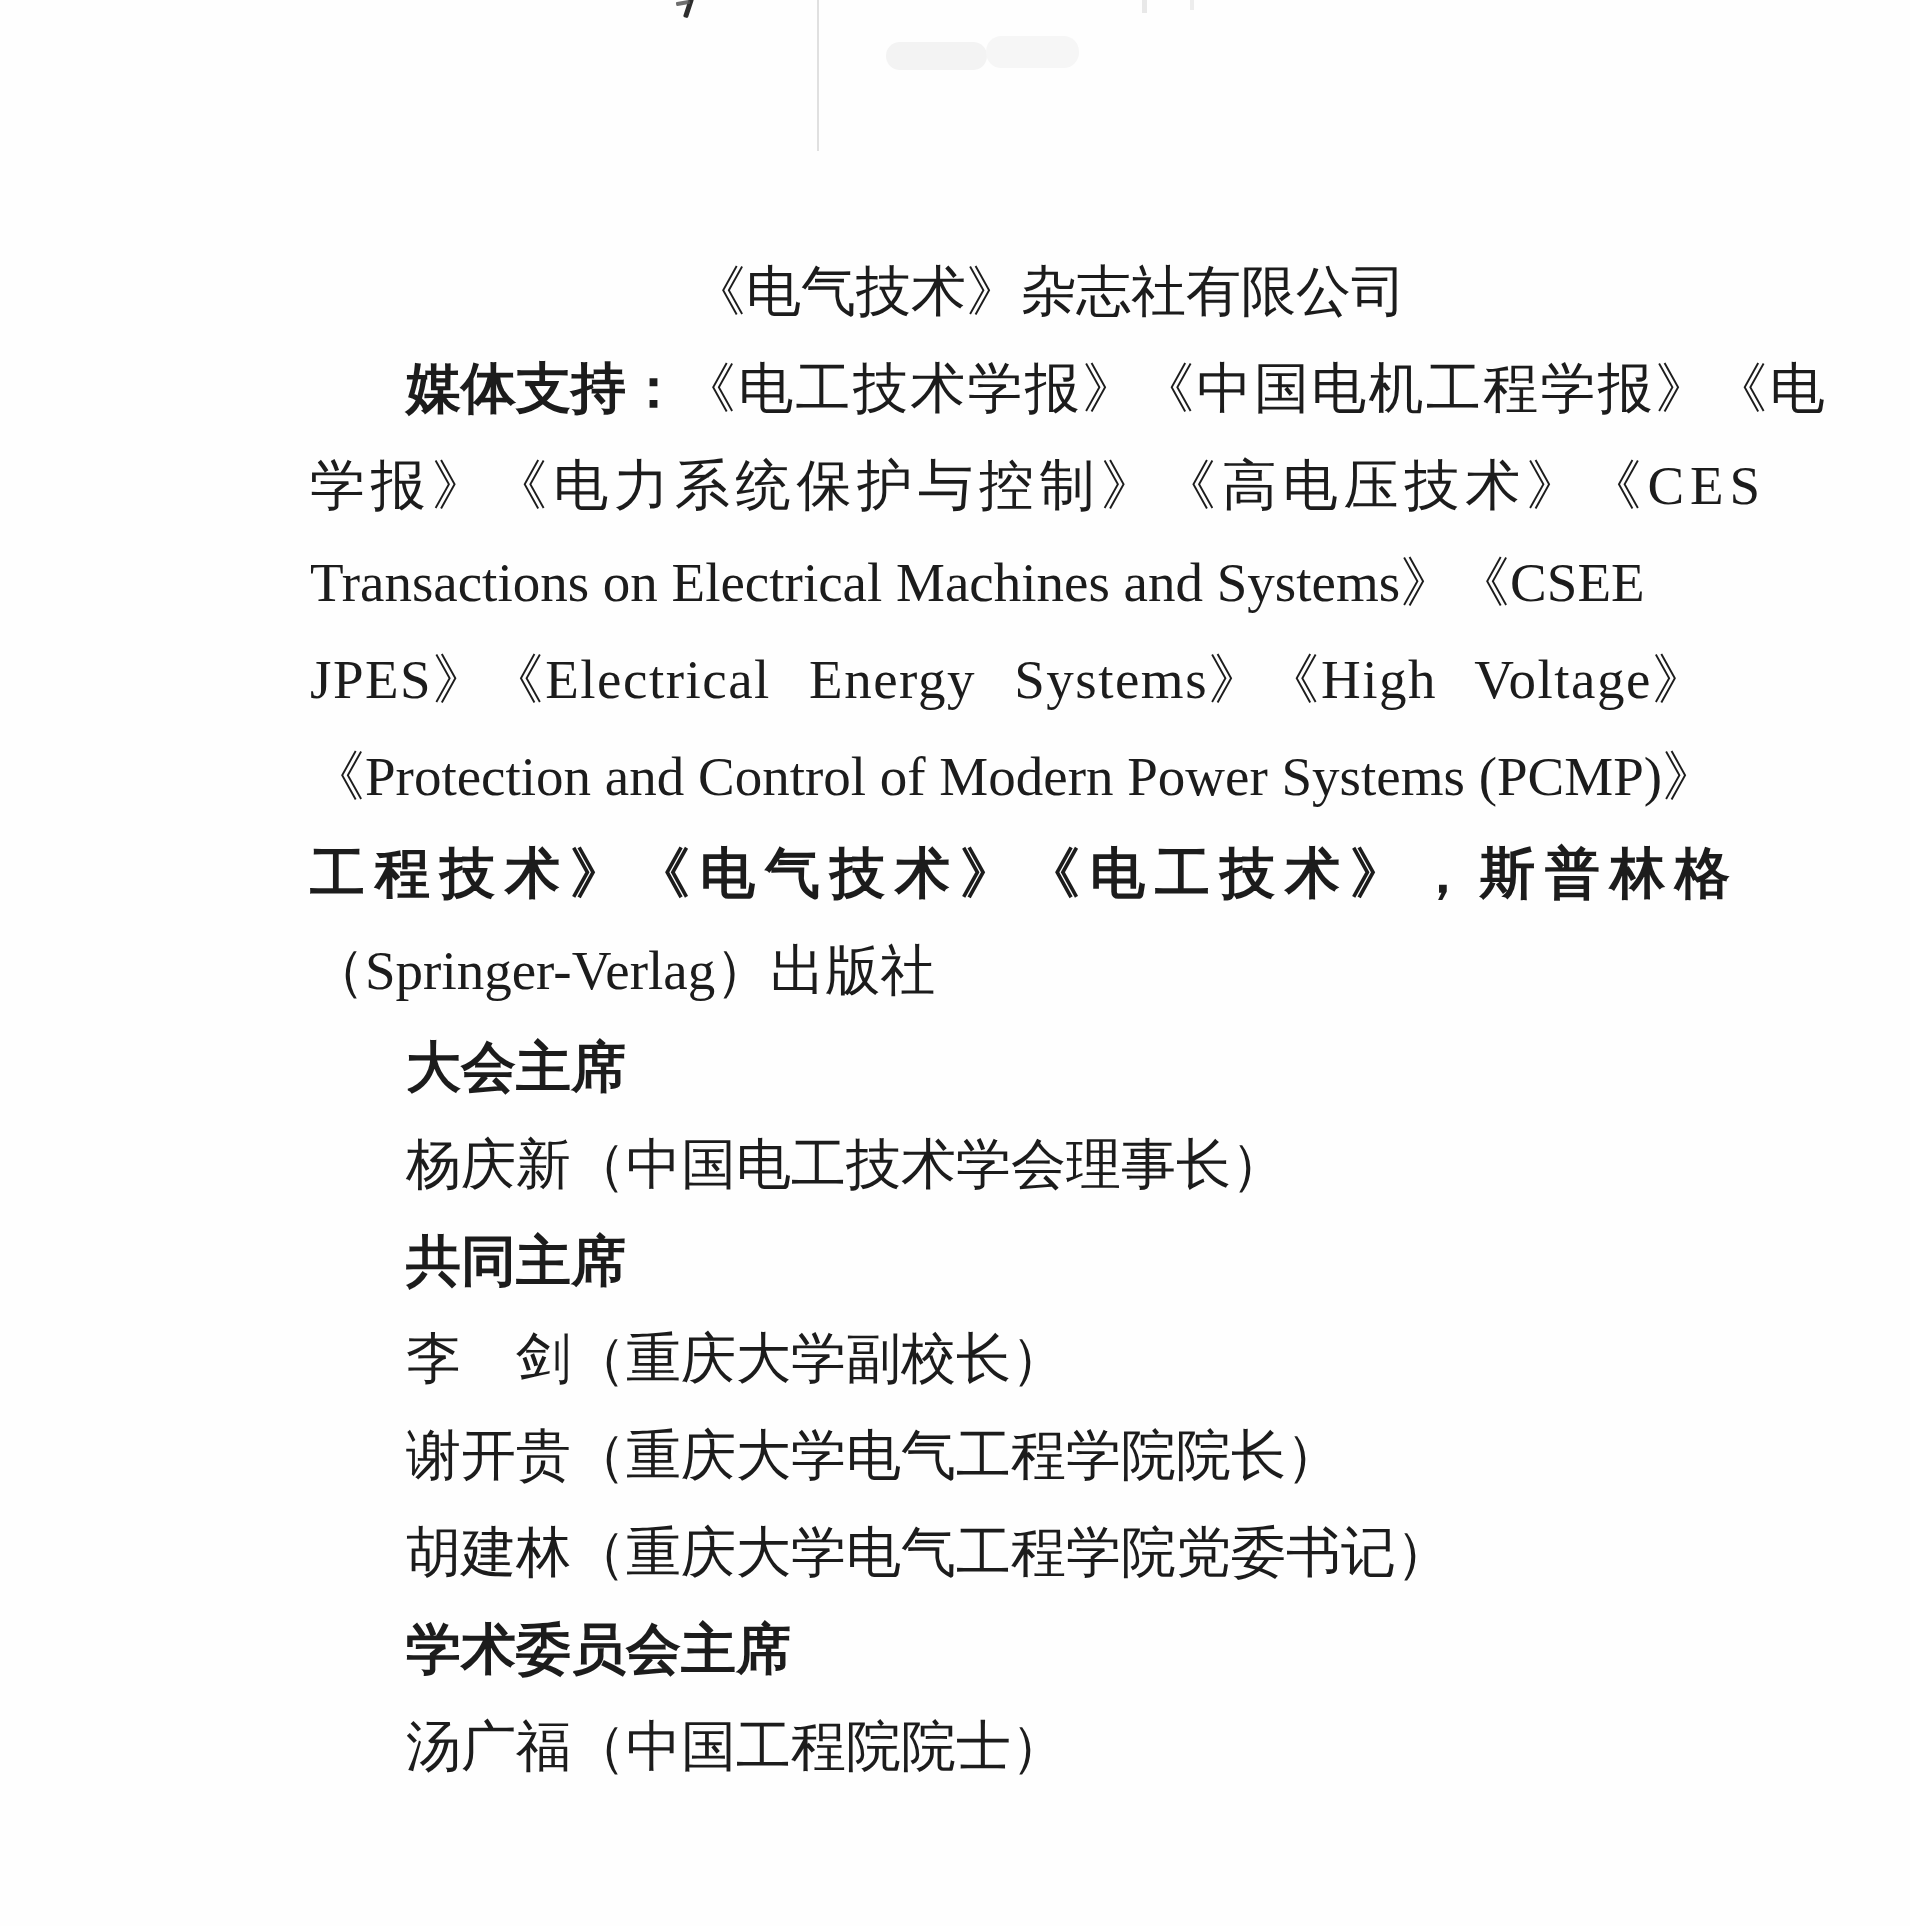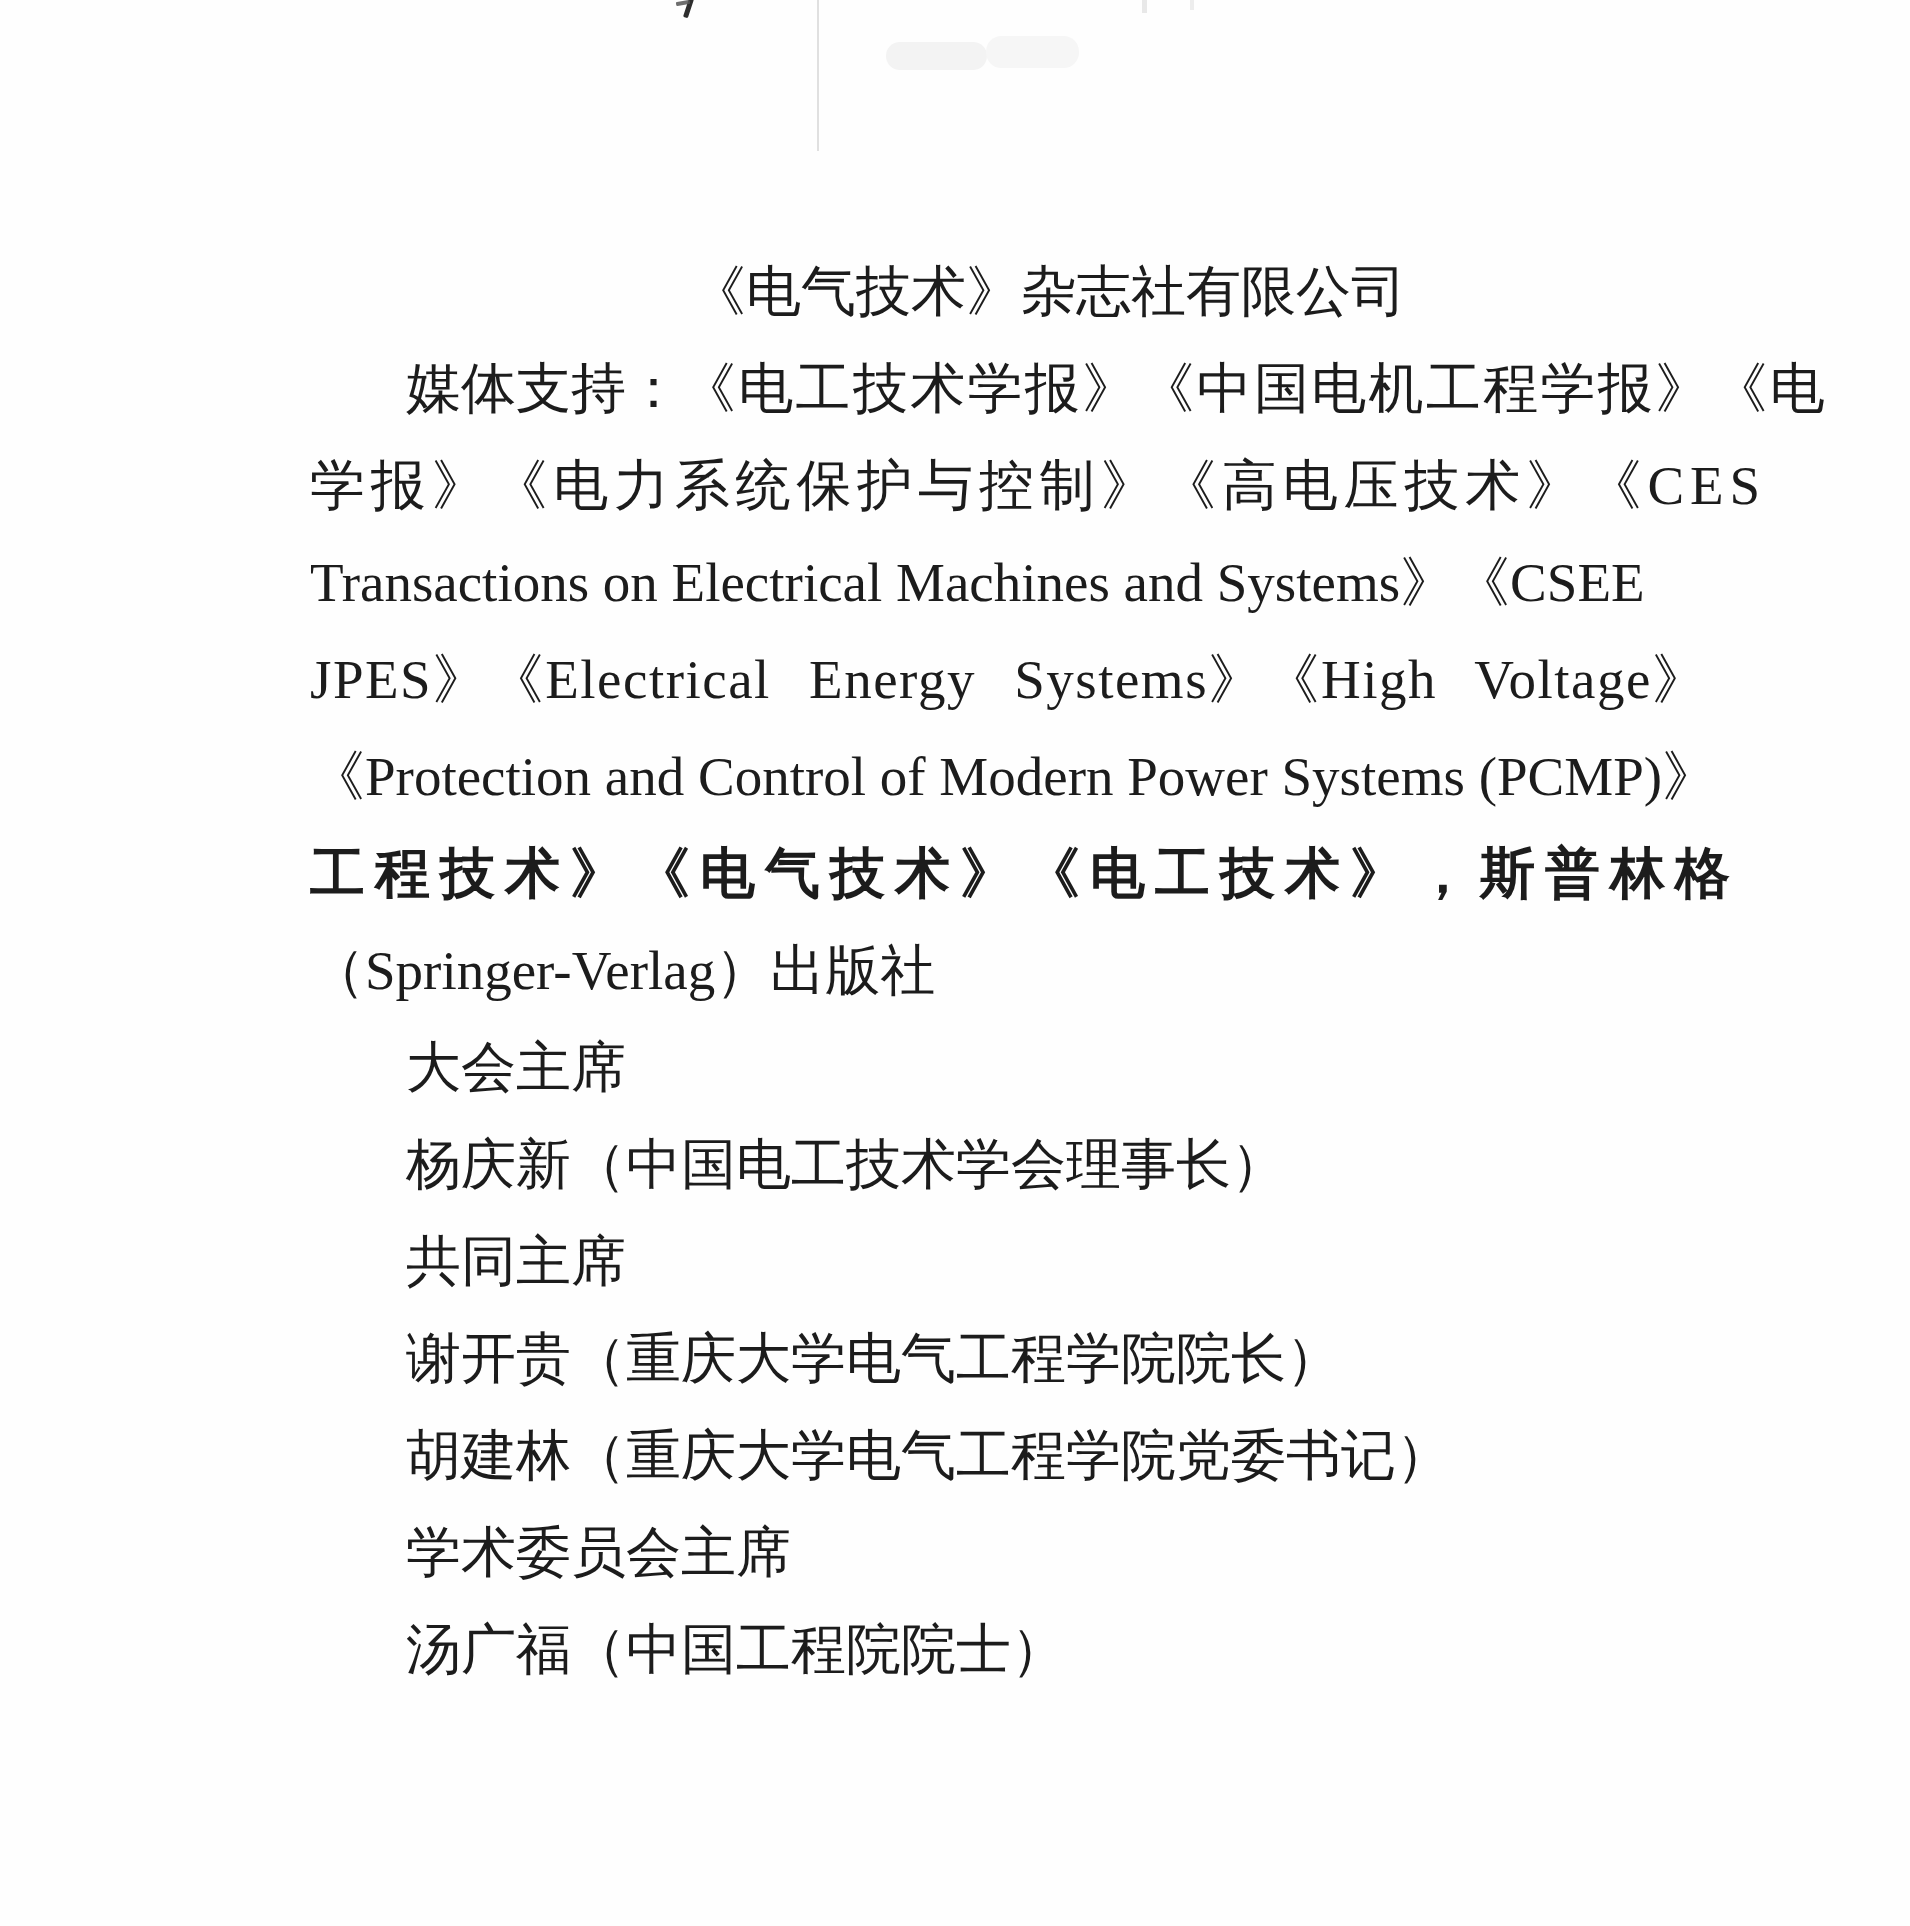--- a/index.html
+++ b/index.html
@@ -24,21 +24,21 @@
   }
   .line {
     height: 97px;
     line-height: 97px;
     font-size: 55px;
     white-space: nowrap;
   }
   
   .hb {
     font-family: "Liberation Sans", "DejaVu Sans", sans-serif;
-    font-weight: 400;
+    font-weight: 700;
   }
   
   .ind2    { padding-left: 96px; }  
   .ind-deep{ padding-left: 381px; }  
   
   .ls-neg  { letter-spacing: -1.2px; }
   .ls-mid  { letter-spacing: 5.8px; }
   .ls-wide { letter-spacing: 10px; font-weight: bold; }
   .ls-rest { letter-spacing: 2.3px; }
   .lw-six  { letter-spacing: 1.5px; word-spacing: 23px; }
@@ -78,20 +78,21 @@
     <div class="line">Transactions on Electrical Machines and Systems》《CSEE</div>
     <div class="line lw-six">JPES》《Electrical Energy Systems》《High Voltage》</div>
     <div class="line">《Protection and Control of Modern Power Systems (PCMP)》</div>
     <div class="line ls-wide">工程技术》《电气技术》《电工技术》，斯普林格</div>
     <div class="line">（Springer-Verlag）出版社</div>
 
     <div class="line ind2 hb">大会主席</div>
     <div class="line ind2">杨庆新（中国电工技术学会理事长）</div>
 
     <div class="line ind2 hb">共同主席</div>
+    <div class="line ind2">李　剑（重庆大学副校长）</div>
     <div class="line ind2">谢开贵（重庆大学电气工程学院院长）</div>
     <div class="line ind2">胡建林（重庆大学电气工程学院党委书记）</div>
 
     <div class="line ind2 hb">学术委员会主席</div>
     <div class="line ind2">汤广福（中国工程院院士）</div>
 
   </div>
 </div>
 
 

